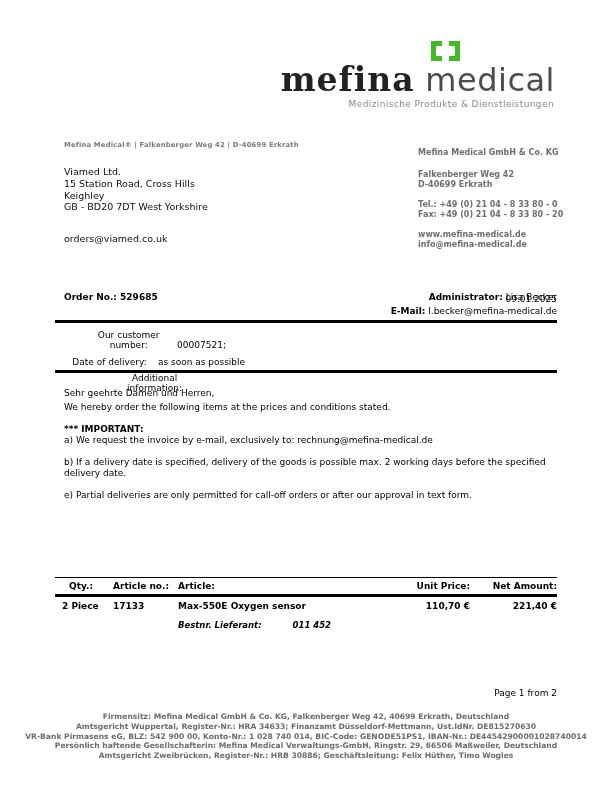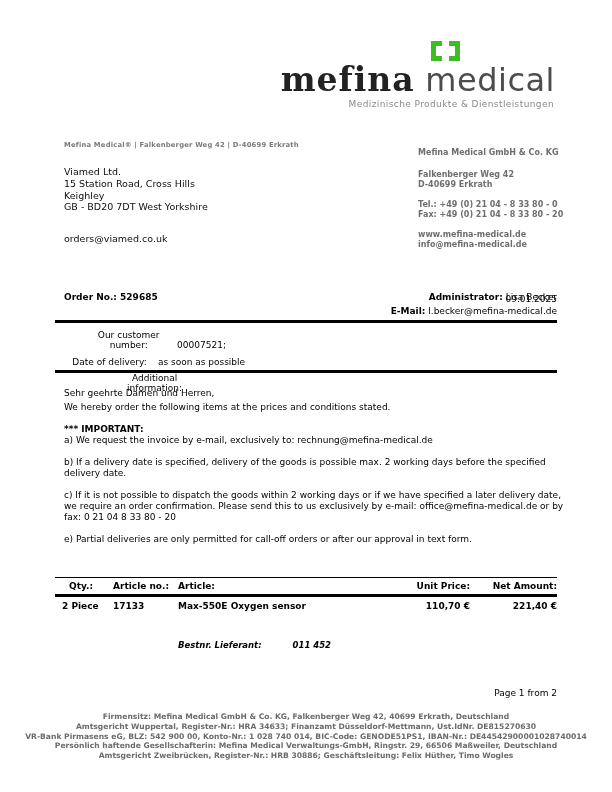--- a/index.html
+++ b/index.html
@@ -57,21 +57,21 @@
   .imp { font-weight:700; }
 
   
   .th { position:absolute; top:581px; font-size:9px; font-weight:700; }
   .td { position:absolute; top:601px; font-size:9px; font-weight:700; }
   .col-qty  { left:69px; }  .col-qty-v { left:62px; }
   .col-no   { left:113px; }
   .col-art  { left:178px; }
   .col-up   { right:142px; text-align:right;margin-left:34px; }
   .col-net  { right:55px;  text-align:right; }
-  .sub-ref  { position:absolute; top:620px; left:178px; font-size:8.5px; font-weight:700; font-style:italic;margin-top:20px; }
+  .sub-ref  { position:absolute; top:620px; left:178px; font-size:8.5px; font-weight:700; font-style:italic; }
   .sub-ref .ref-val { margin-left:28px; }
 
   .page-num { position:absolute; top:688px; right:55px; font-size:9px; }
 
   
   .footer { position:absolute; top:712px; left:0; width:612px; text-align:center; font-size:7.6px; line-height:9.8px; color:#6b6b6b; font-weight:600; }
 </style>
 </head>
 <body>
 
@@ -143,21 +143,20 @@
   </div>
 
   <div class="rule rule-2"></div>
 
   <div class="body-text">
     <p class="tight">Sehr geehrte Damen und Herren,</p>
     <p>We hereby order the following items at the prices and conditions stated.</p>
     <p class="nogap imp">*** IMPORTANT:</p>
     <p>a) We request the invoice by e-mail, exclusively to: rechnung@mefina-medical.de</p>
     <p>b) If a delivery date is specified, delivery of the goods is possible max. 2 working days before the specified delivery date.</p>
-    <p>c) If it is not possible to dispatch the goods within 2 working days or if we have specified a later delivery date, we require an order confirmation. Please send this to us exclusively by e-mail: office@mefina-medical.de or by fax: 0 21 04 8 33 80 - 20</p>
     <p>e) Partial deliveries are only permitted for call-off orders or after our approval in text form.</p>
   </div>
 
   <div class="rule rule-thin"></div>
   <span class="th col-qty">Qty.:</span>
   <span class="th col-no">Article no.:</span>
   <span class="th col-art">Article:</span>
   <span class="th col-up">Unit Price:</span>
   <span class="th col-net">Net Amount:</span>
   <div class="rule rule-thick"></div>

